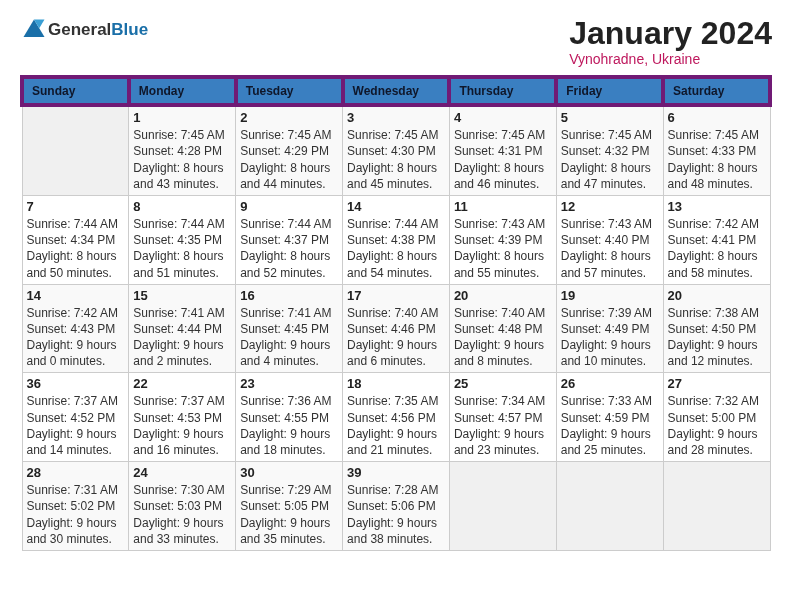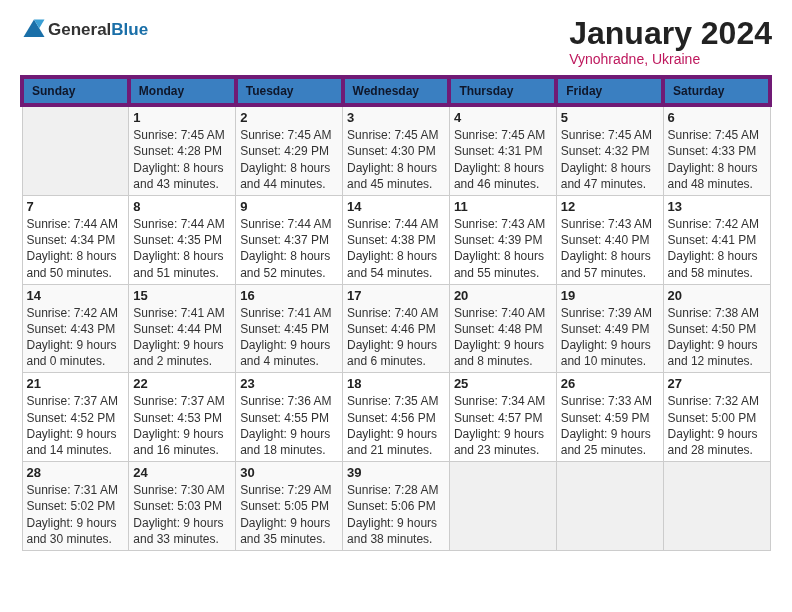--- a/index.html
+++ b/index.html
@@ -204,21 +204,21 @@
         <span class="day-number">19</span>
         <span class="cell-info">Sunrise: 7:39 AM<br>Sunset: 4:49 PM<br>Daylight: 9 hours and 10 minutes.</span>
       </td>
           <td>
         <span class="day-number">20</span>
         <span class="cell-info">Sunrise: 7:38 AM<br>Sunset: 4:50 PM<br>Daylight: 9 hours and 12 minutes.</span>
       </td>
         </tr>
         <tr>
           <td>
-        <span class="day-number">21</span>
+        <span class="day-number">36</span>
         <span class="cell-info">Sunrise: 7:37 AM<br>Sunset: 4:52 PM<br>Daylight: 9 hours and 14 minutes.</span>
       </td>
           <td>
         <span class="day-number">22</span>
         <span class="cell-info">Sunrise: 7:37 AM<br>Sunset: 4:53 PM<br>Daylight: 9 hours and 16 minutes.</span>
       </td>
           <td>
         <span class="day-number">23</span>
         <span class="cell-info">Sunrise: 7:36 AM<br>Sunset: 4:55 PM<br>Daylight: 9 hours and 18 minutes.</span>
       </td>

